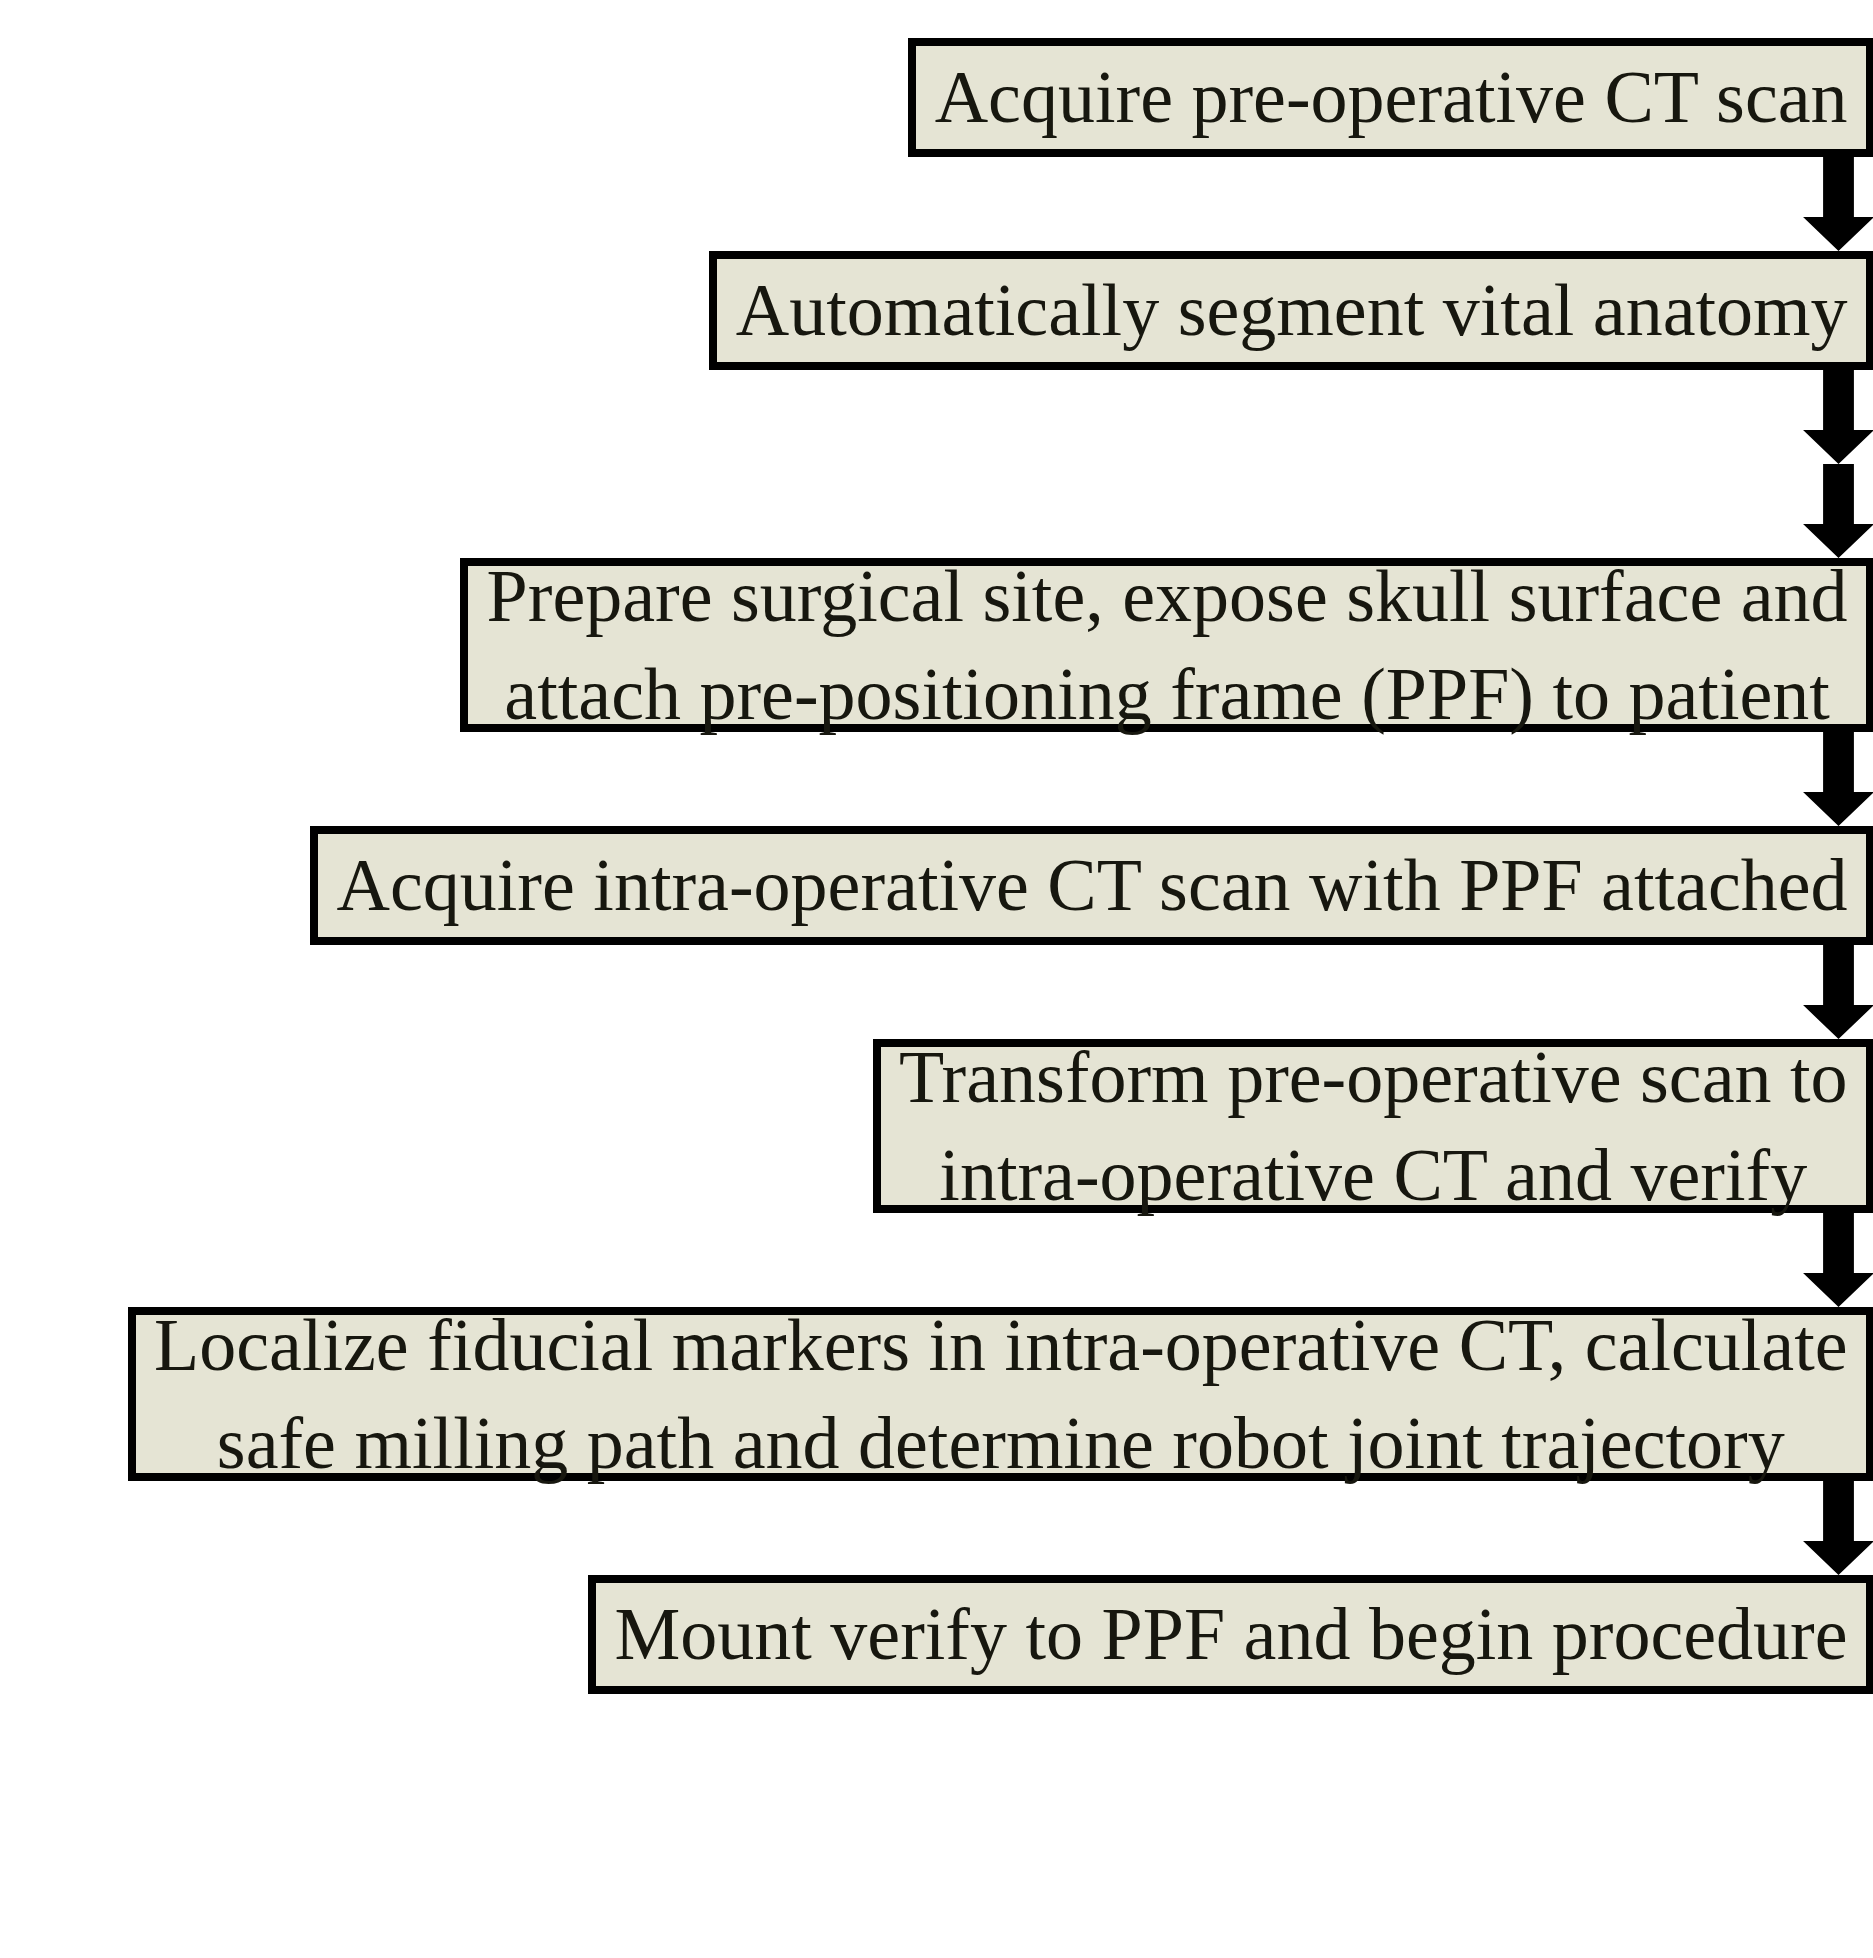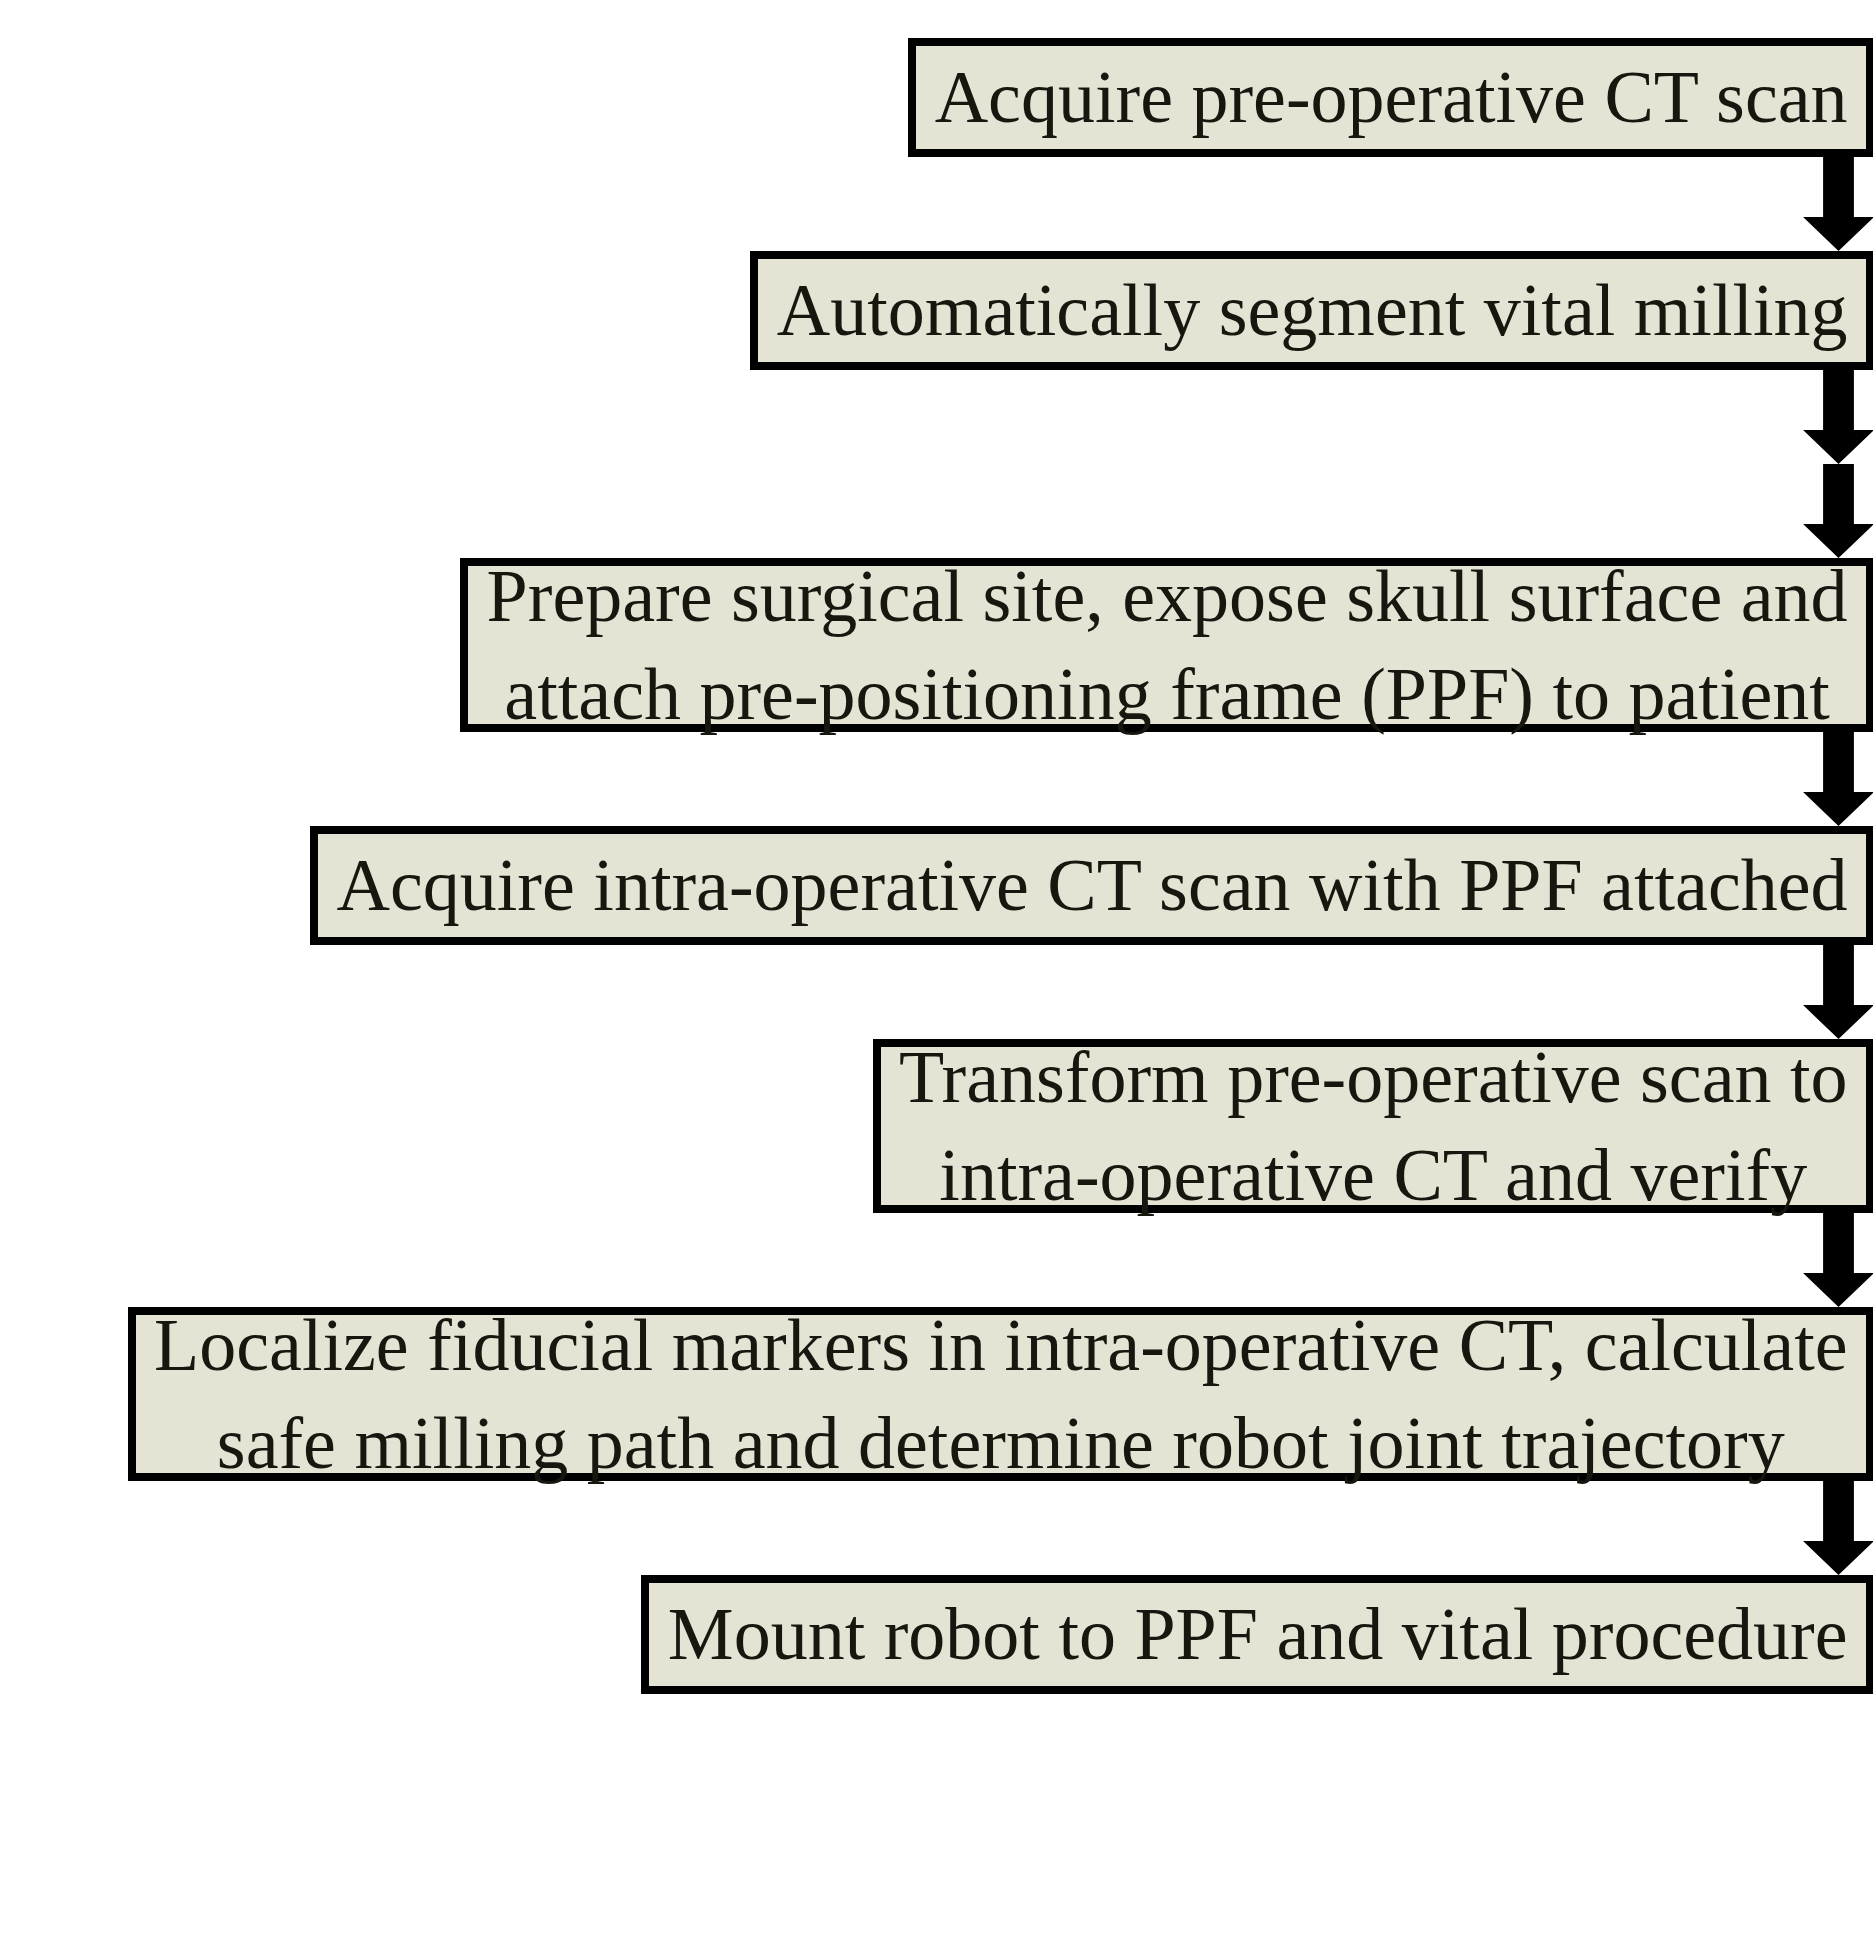--- a/index.html
+++ b/index.html
@@ -53,21 +53,21 @@
 <div id="page">
 
   <div class="box single">Acquire pre-operative CT scan</div>
 
   <div class="arrow">
     <svg viewBox="0 0 92 122" xmlns="http://www.w3.org/2000/svg">
       <polygon points="26,0 66,0 66,78 92,78 46,122 0,78 26,78" fill="#000000"></polygon>
     </svg>
   </div>
 
-  <div class="box single">Automatically segment vital milling</div>
+  <div class="box single">Automatically segment vital anatomy</div>
 
   <div class="arrow">
     <svg viewBox="0 0 92 122" xmlns="http://www.w3.org/2000/svg">
       <polygon points="26,0 66,0 66,78 92,78 46,122 0,78 26,78" fill="#000000"></polygon>
     </svg>
   </div>
 
 
   <div class="arrow">
     <svg viewBox="0 0 92 122" xmlns="http://www.w3.org/2000/svg">
@@ -103,16 +103,16 @@
 
   <div class="box double">Localize fiducial markers in intra-operative CT, calculate
 safe milling path and determine robot joint trajectory</div>
 
   <div class="arrow">
     <svg viewBox="0 0 92 122" xmlns="http://www.w3.org/2000/svg">
       <polygon points="26,0 66,0 66,78 92,78 46,122 0,78 26,78" fill="#000000"></polygon>
     </svg>
   </div>
 
-  <div class="box single">Mount robot to PPF and vital procedure</div>
+  <div class="box single">Mount verify to PPF and begin procedure</div>
 
 </div>
 
 
 </body></html>

